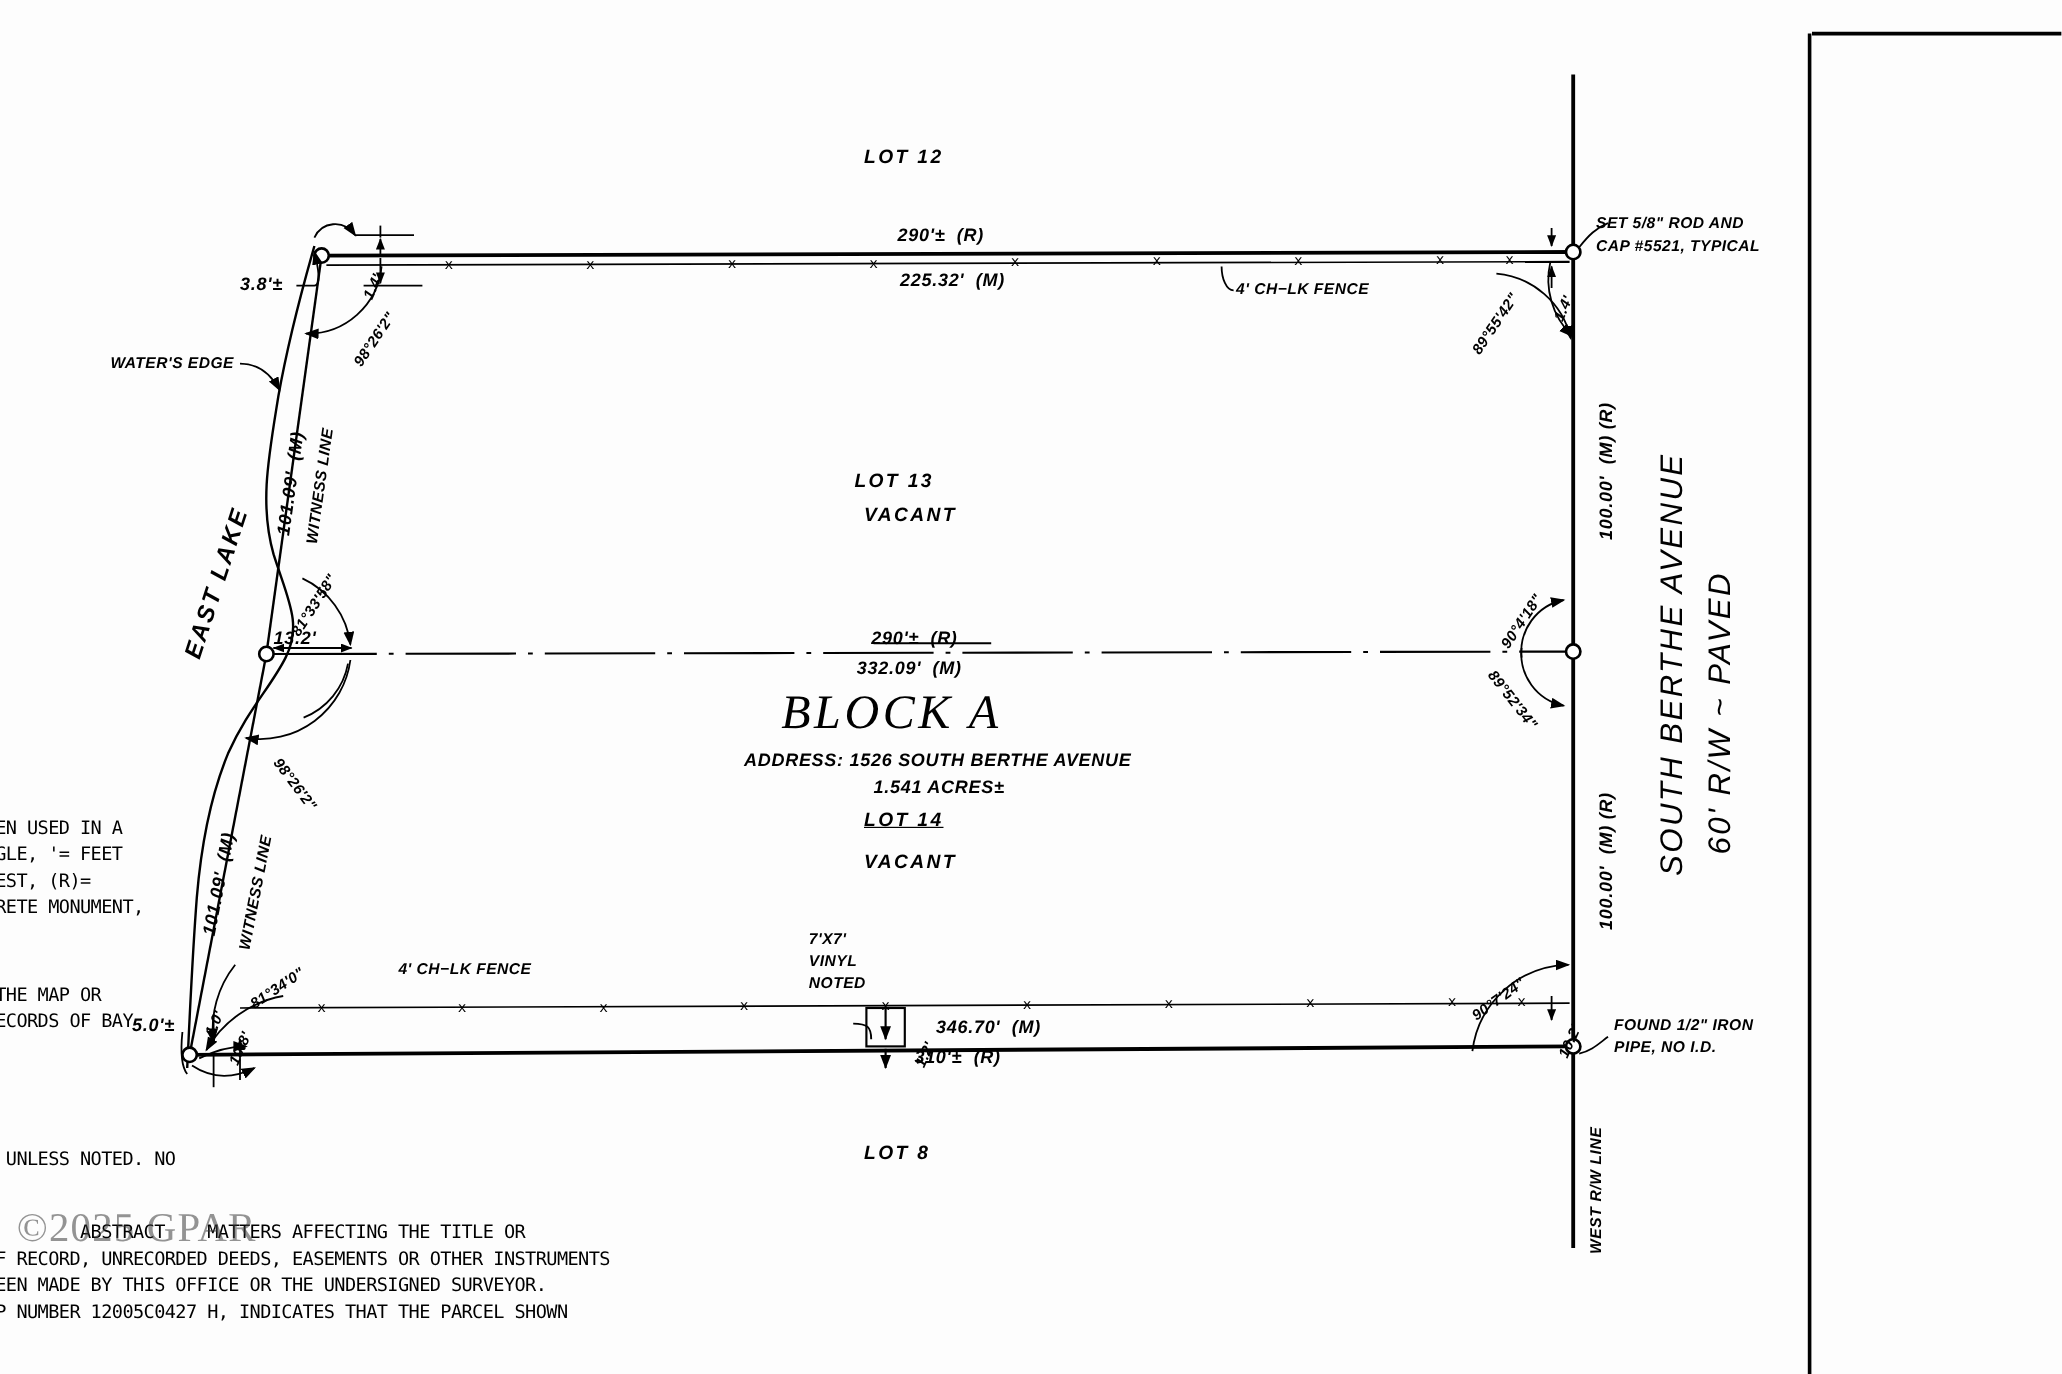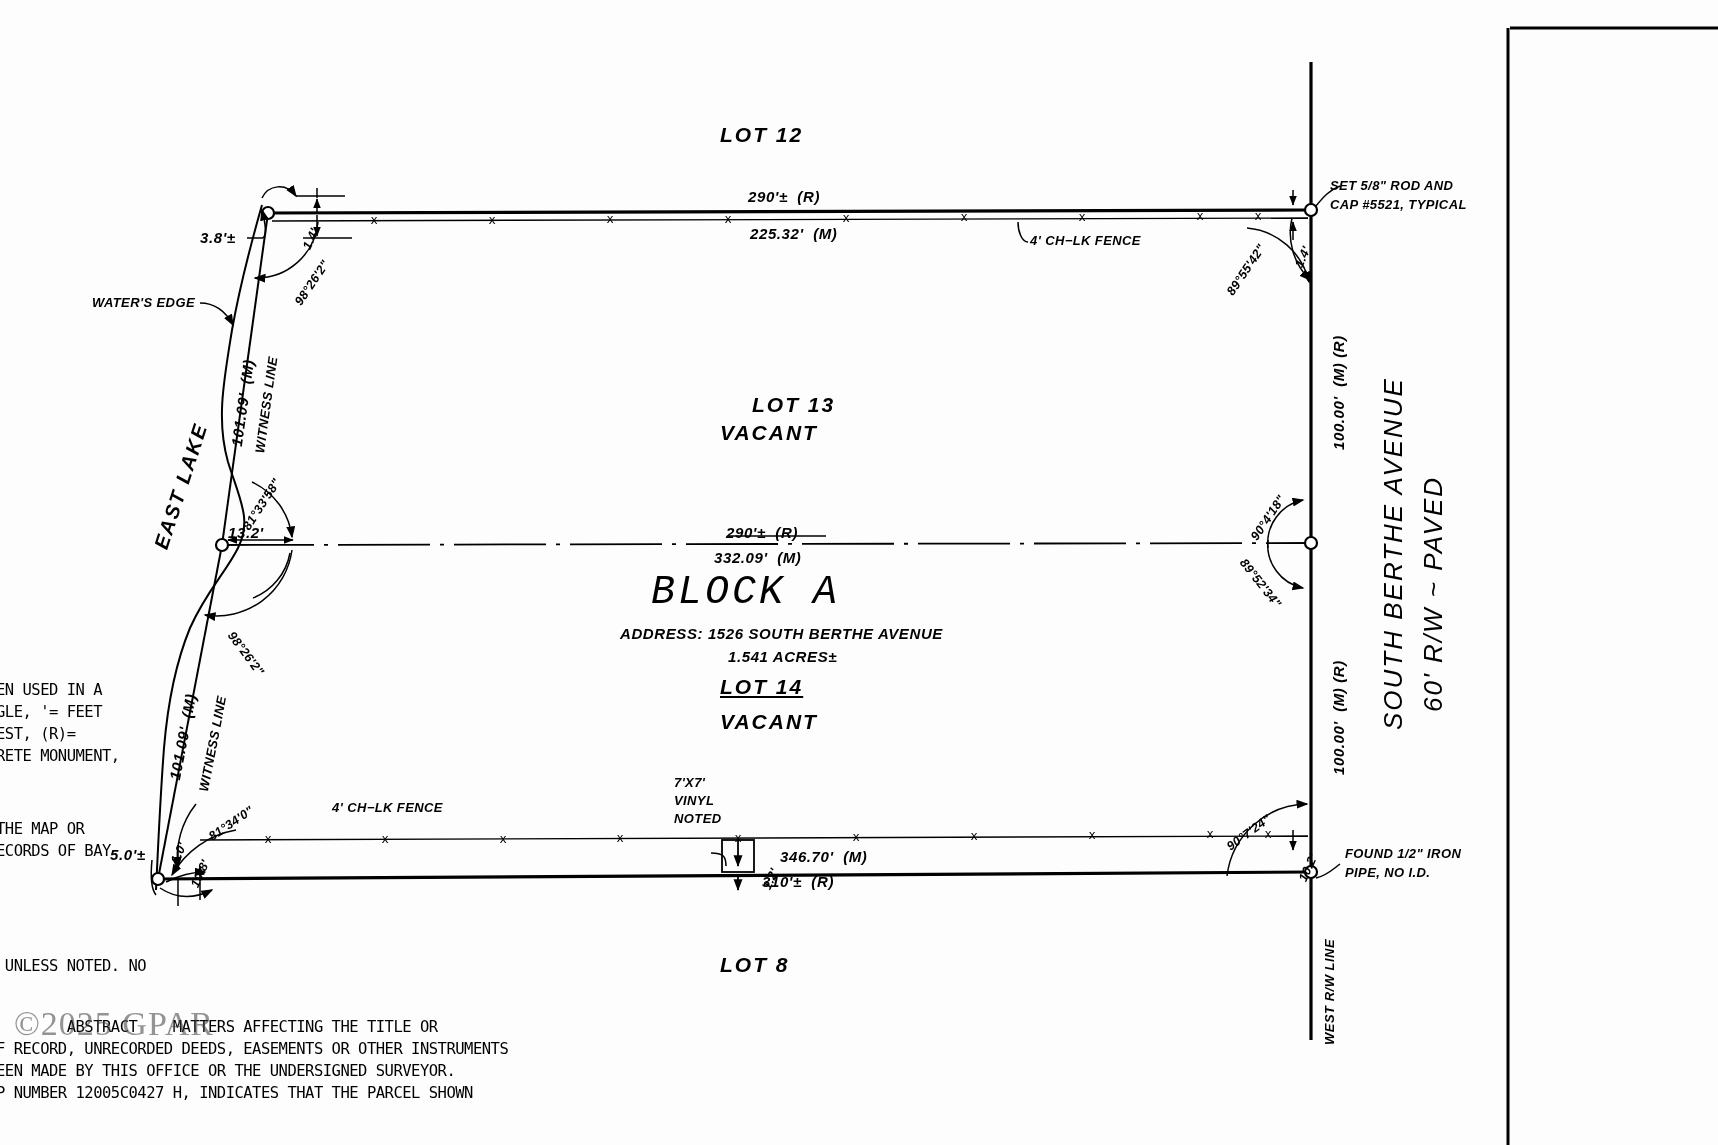--- a/index.html
+++ b/index.html
@@ -1,21 +1,21 @@
 <!DOCTYPE html>
 <html><head>
 <meta charset="utf-8">
 <style>
   html,body{margin:0;padding:0;background:#ffffff;}
   body{width:1718px;height:1145px;font-family:"Liberation Sans",sans-serif;color:#111;overflow:hidden;}
   #sheet{position:relative;width:1718px;height:1145px;background:#fdfdfd;}
   svg.layer{position:absolute;left:0;top:0;width:1718px;height:1145px;}
   .txt{position:absolute;white-space:pre;color:#000;}
-  .lot{font-size:21px;font-style:italic;font-weight:bold;letter-spacing:2px;}
-  .blk{font-size:40px;font-style:italic;font-weight:400;letter-spacing:3px;font-family:Liberation Mono, monospace;}
+  .lot{font-size:16px;font-style:italic;font-weight:bold;letter-spacing:2px;}
+  .blk{font-size:40px;font-style:italic;font-weight:400;letter-spacing:3px;font-family:Liberation Serif, serif;}
   .dim{font-size:15px;font-style:italic;font-weight:bold;letter-spacing:.6px;}
   .sml{font-size:13px;font-style:italic;font-weight:bold;letter-spacing:.4px;}
   .ang{font-size:12.5px;font-style:italic;font-weight:bold;letter-spacing:.3px;}
   .note{font-size:15.5px;font-family:"DejaVu Sans Mono",monospace;letter-spacing:-0.5px;}
   .rot-l{transform-origin:0 0;}
   .wm{position:absolute;font-size:34px;font-family:"Liberation Serif",serif;color:rgba(60,60,60,.55);letter-spacing:1px;}
 </style>
 </head>
 <body>
 
@@ -191,21 +191,21 @@
     <g fill="none" stroke="#000" stroke-width="1.5">
       <path d="M200,303 C216,303 226,312 233,325" marker-end="url(#ah)"></path>
     </g>
 
     <g stroke="#000" stroke-width="1.6">
       <line x1="728" y1="536" x2="826" y2="536"></line>
     </g>
   </svg>
 
   <div class="txt lot" style="left:720px;top:123px;">LOT 12</div>
-  <div class="txt lot" style="left:752px;top:393px;">LOT 13</div>
+  <div class="txt lot" style="left:712px;top:393px;">LOT 13</div>
   <div class="txt lot" style="left:720px;top:421px;">VACANT</div>
   <div class="txt lot" style="left:720px;top:675px;text-decoration:underline;">LOT 14</div>
   <div class="txt lot" style="left:720px;top:710px;">VACANT</div>
   <div class="txt lot" style="left:720px;top:953px;">LOT 8</div>
 
   <div class="txt blk" style="left:651px;top:570px;">BLOCK A</div>
   <div class="txt dim" style="left:620px;top:625px;">ADDRESS: 1526 SOUTH BERTHE AVENUE</div>
   <div class="txt dim" style="left:712px;top:648px;margin-left:16px;">1.541 ACRES±</div>
 
   <div class="txt dim" style="left:748px;top:188px;">290'±  (R)</div>

